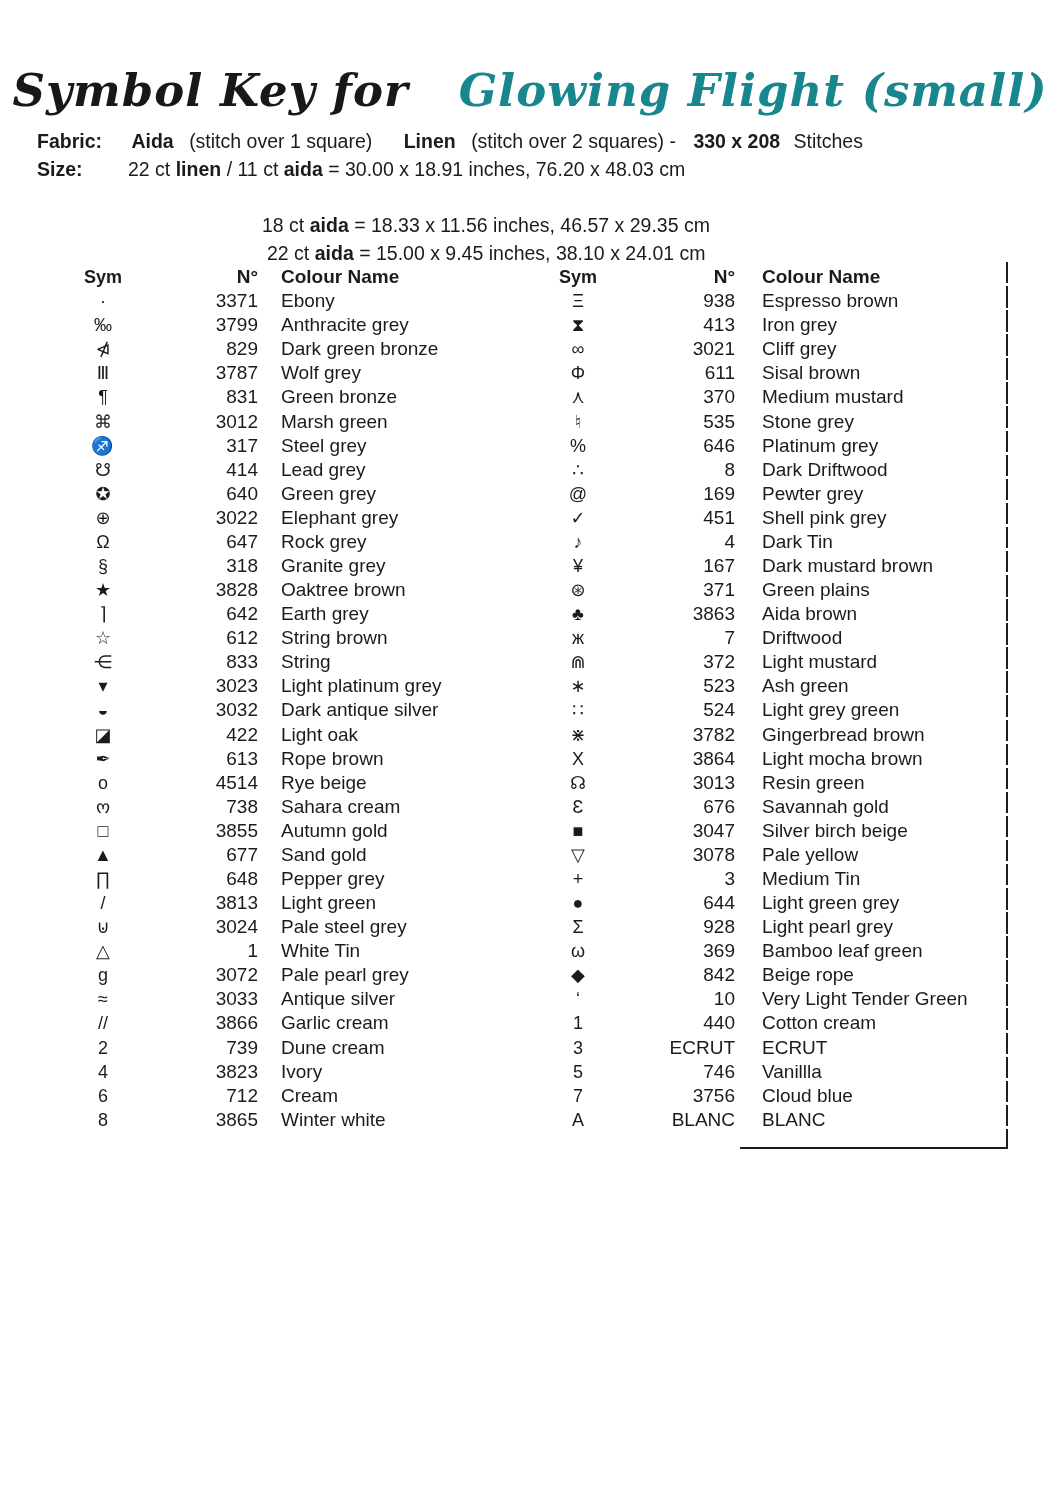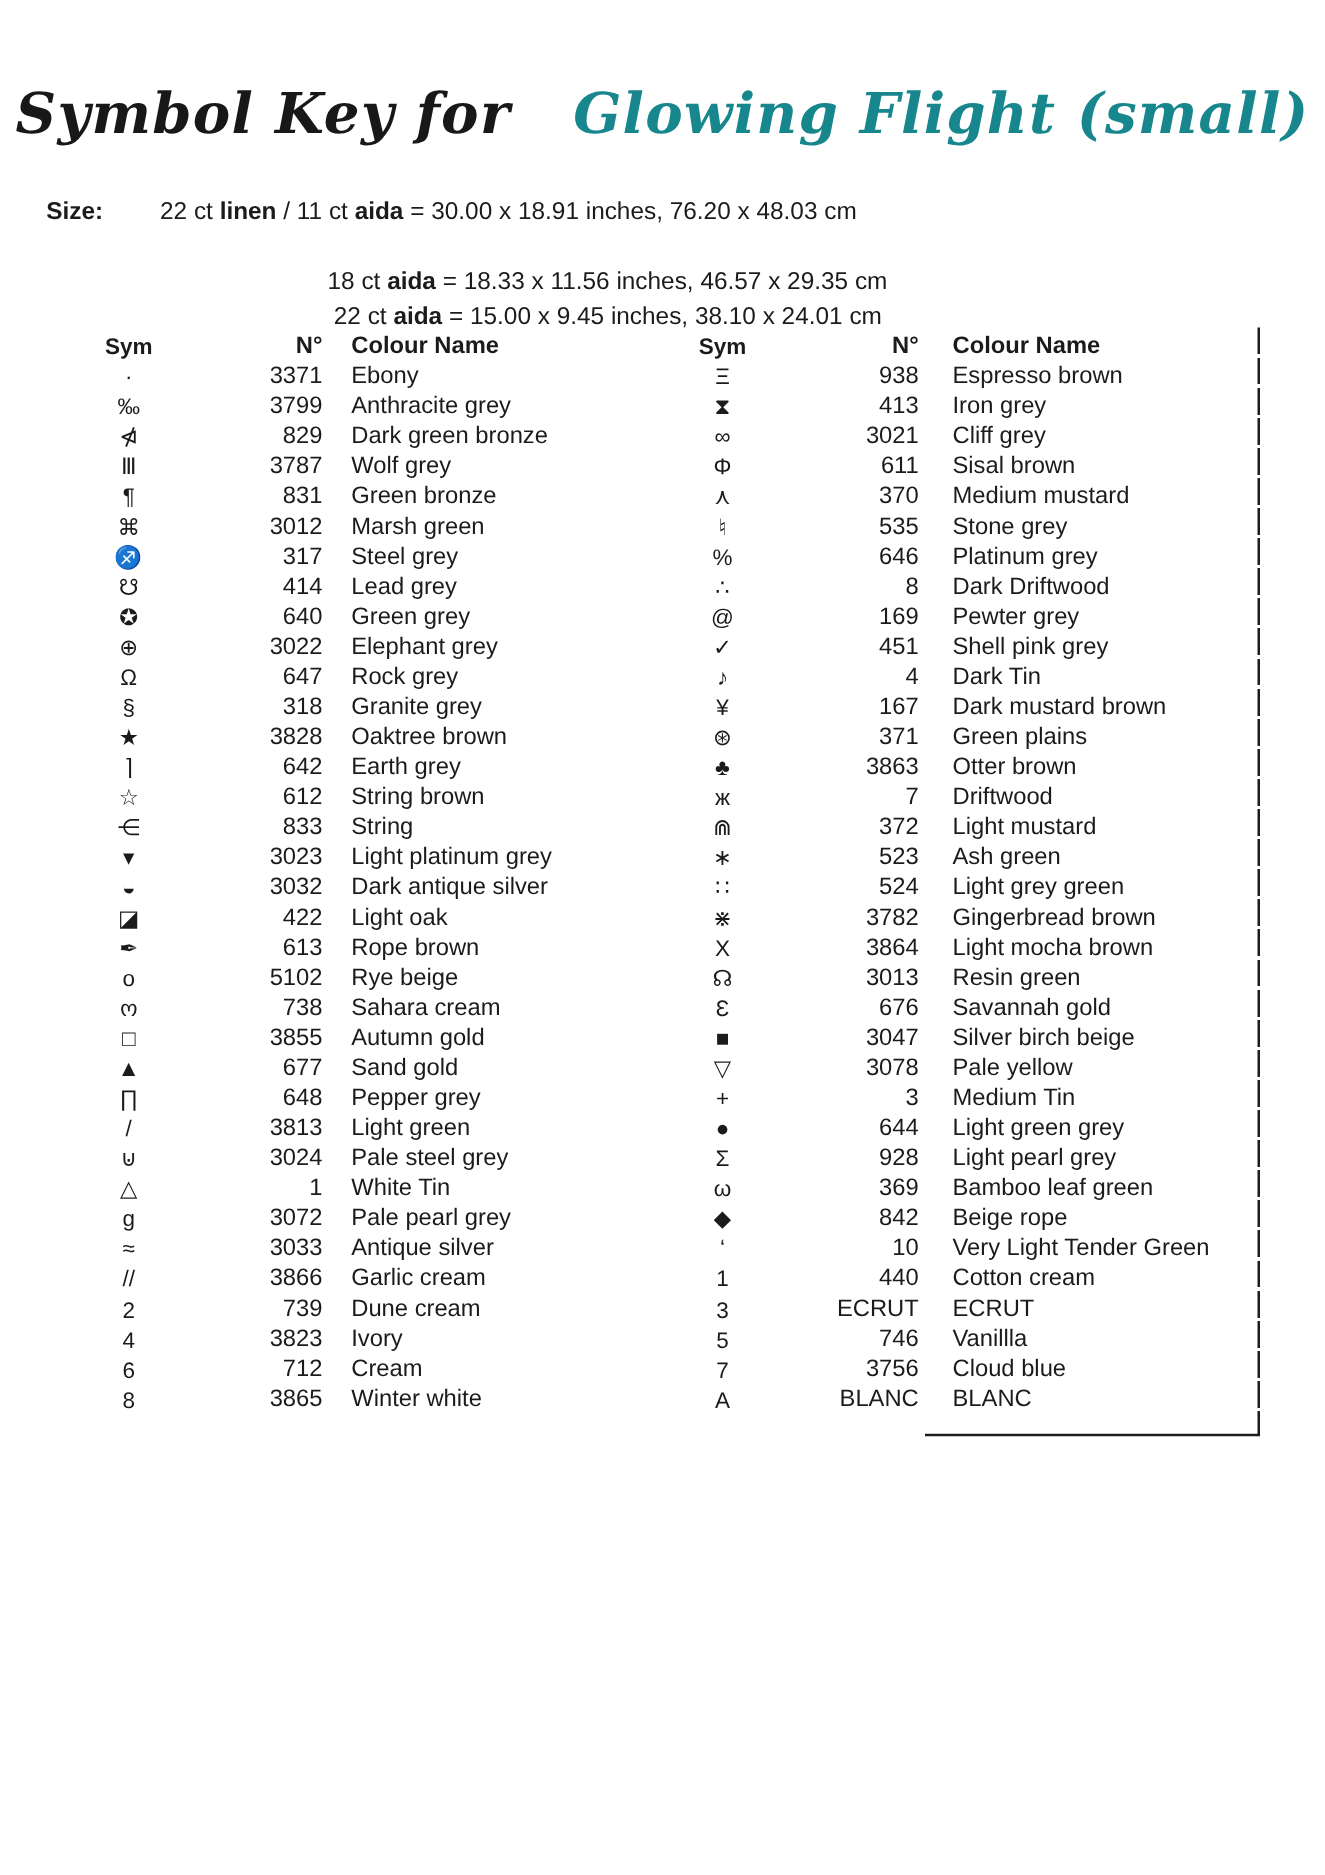--- a/index.html
+++ b/index.html
@@ -53,20 +53,29 @@
 <body>
 
 <div class="page">
 
   <div class="title">
     <span class="t-black">Symbol Key for</span>
     <span class="t-black">&nbsp;</span>
     <span class="t-teal">Glowing Flight (small)</span>
   </div>
 
+  <div class="meta fabric">
+    <span class="b">Fabric:</span>
+    <span class="b ml24">Aida</span>
+    <span class="ml10">(stitch over 1 square)</span>
+    <span class="b ml26">Linen</span>
+    <span class="ml10">(stitch over 2 squares) -</span>
+    <span class="b ml12">330 x 208</span>
+    <span class="ml8">Stitches</span>
+  </div>
 
   <div class="meta size-label">Size:</div>
 
   <div class="meta sz0">
     <span>22 ct </span><span class="b">linen</span><span> / 11 ct </span><span class="b">aida</span><span> = 30.00 x 18.91 inches, 76.20 x 48.03 cm</span>
   </div>
   <div class="meta sz2">
     <span>18 ct </span><span class="b">aida</span><span> = 18.33 x 11.56 inches, 46.57 x 29.35 cm</span>
   </div>
   <div class="meta sz3">
@@ -195,21 +204,21 @@
       </div>
 
       <div class="krow">
         <div class="sym">✒</div>
         <div class="num">613</div>
         <div class="name">Rope brown</div>
       </div>
 
       <div class="krow">
         <div class="sym">o</div>
-        <div class="num">5102</div>
+        <div class="num">4514</div>
         <div class="name">Rye beige</div>
       </div>
 
       <div class="krow">
         <div class="sym">ო</div>
         <div class="num">738</div>
         <div class="name">Sahara cream</div>
       </div>
 
       <div class="krow">
@@ -372,21 +381,21 @@
 
       <div class="krow">
         <div class="sym">⊛</div>
         <div class="num">371</div>
         <div class="name">Green plains</div>
       </div>
 
       <div class="krow">
         <div class="sym">♣</div>
         <div class="num">3863</div>
-        <div class="name">Otter brown</div>
+        <div class="name">Aida brown</div>
       </div>
 
       <div class="krow">
         <div class="sym">ж</div>
         <div class="num">7</div>
         <div class="name">Driftwood</div>
       </div>
 
       <div class="krow">
         <div class="sym">⋒</div>

